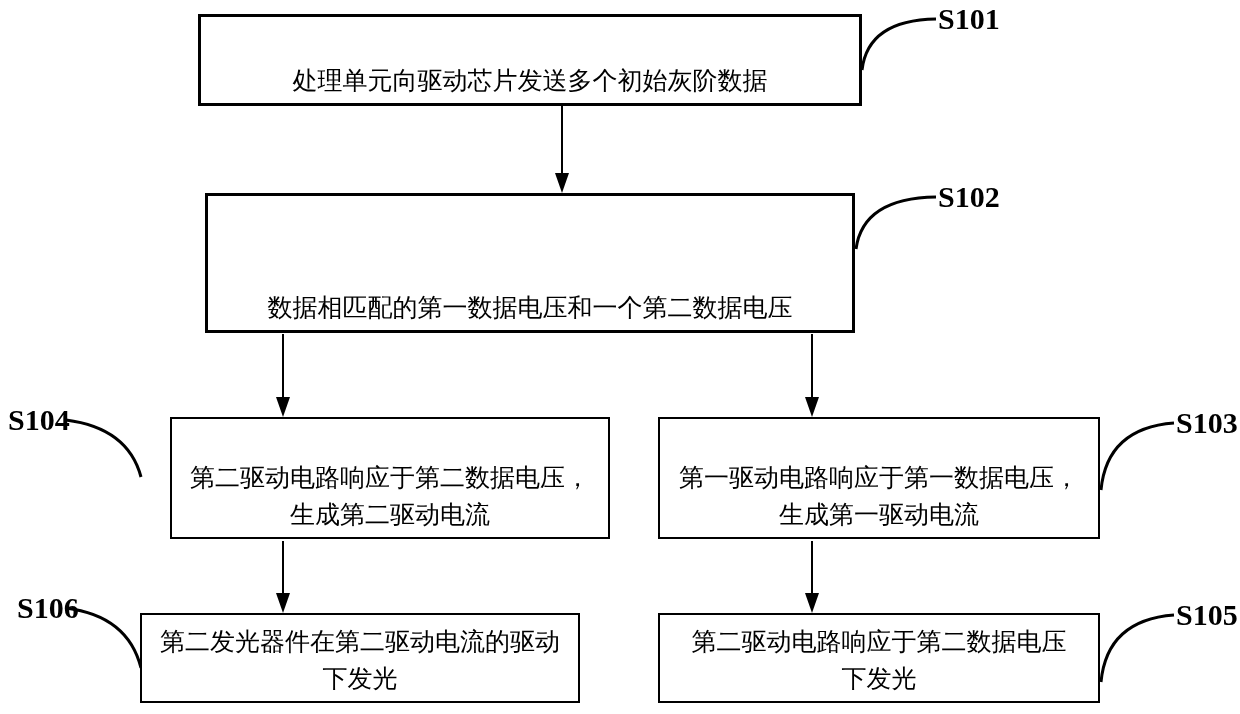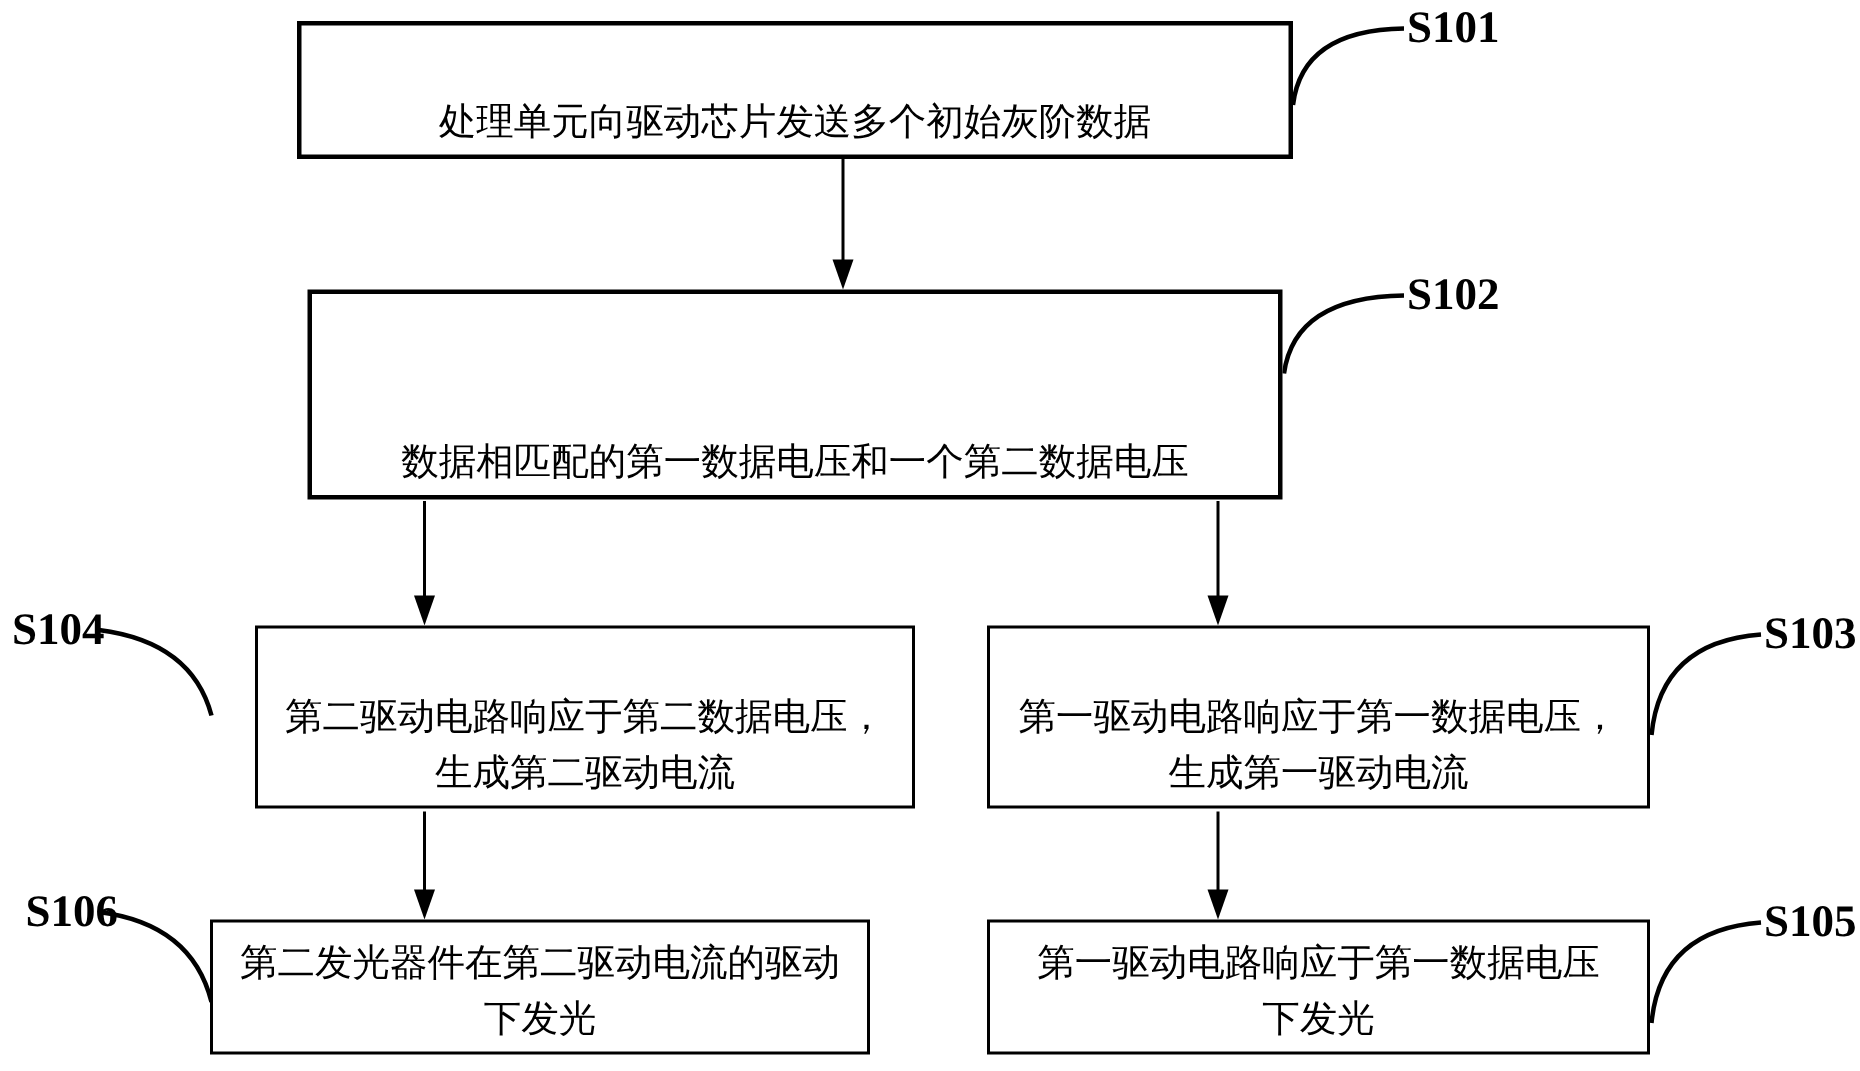--- a/index.html
+++ b/index.html
@@ -112,21 +112,21 @@
     <div>第一驱动电路响应于第一数据电压，</div>
     <div>生成第一驱动电流</div>
   </div>
 
   <div id="box-s106" class="box">
     <div>第二发光器件在第二驱动电流的驱动</div>
     <div>下发光</div>
   </div>
 
   <div id="box-s105" class="box">
-    <div>第一驱动电路响应于第一数据电压</div>
+    <div>第二驱动电路响应于第二数据电压</div>
     <div>下发光</div>
   </div>
 
   <div id="label-s101" class="slabel">S101</div>
   <div id="label-s102" class="slabel">S102</div>
   <div id="label-s104" class="slabel">S104</div>
   <div id="label-s103" class="slabel">S103</div>
   <div id="label-s106" class="slabel">S106</div>
   <div id="label-s105" class="slabel">S105</div>
 

